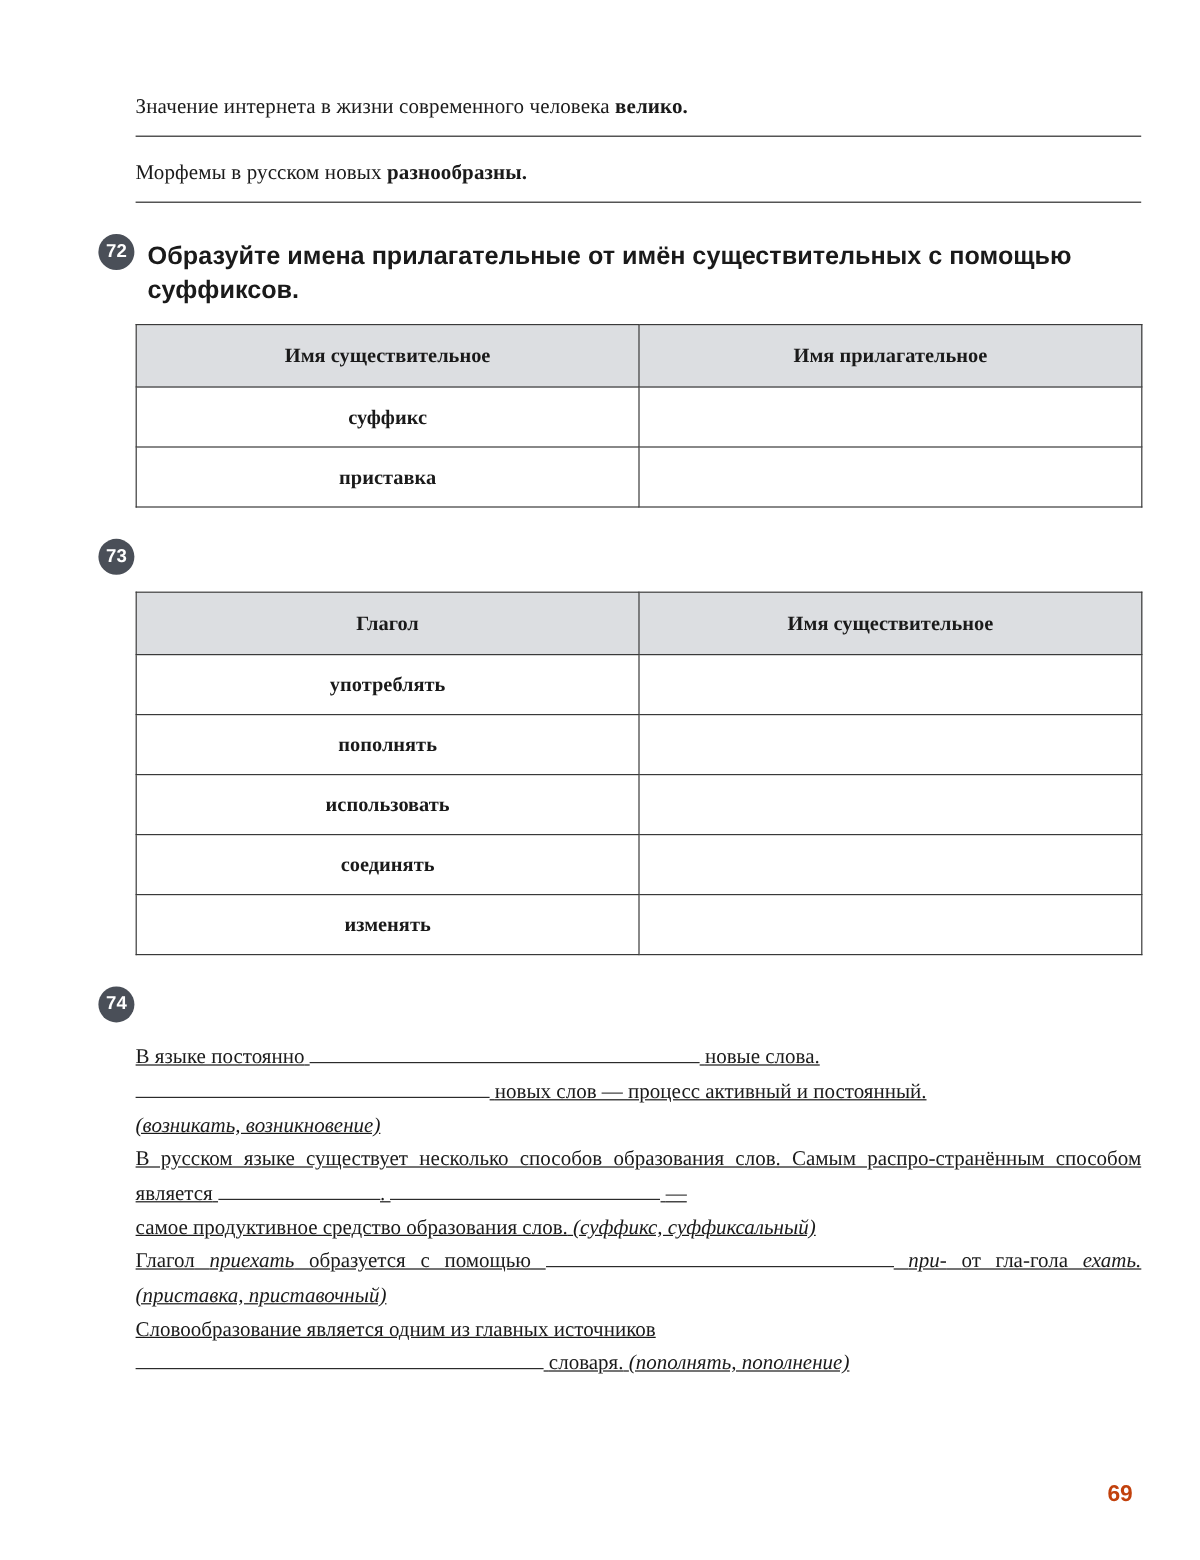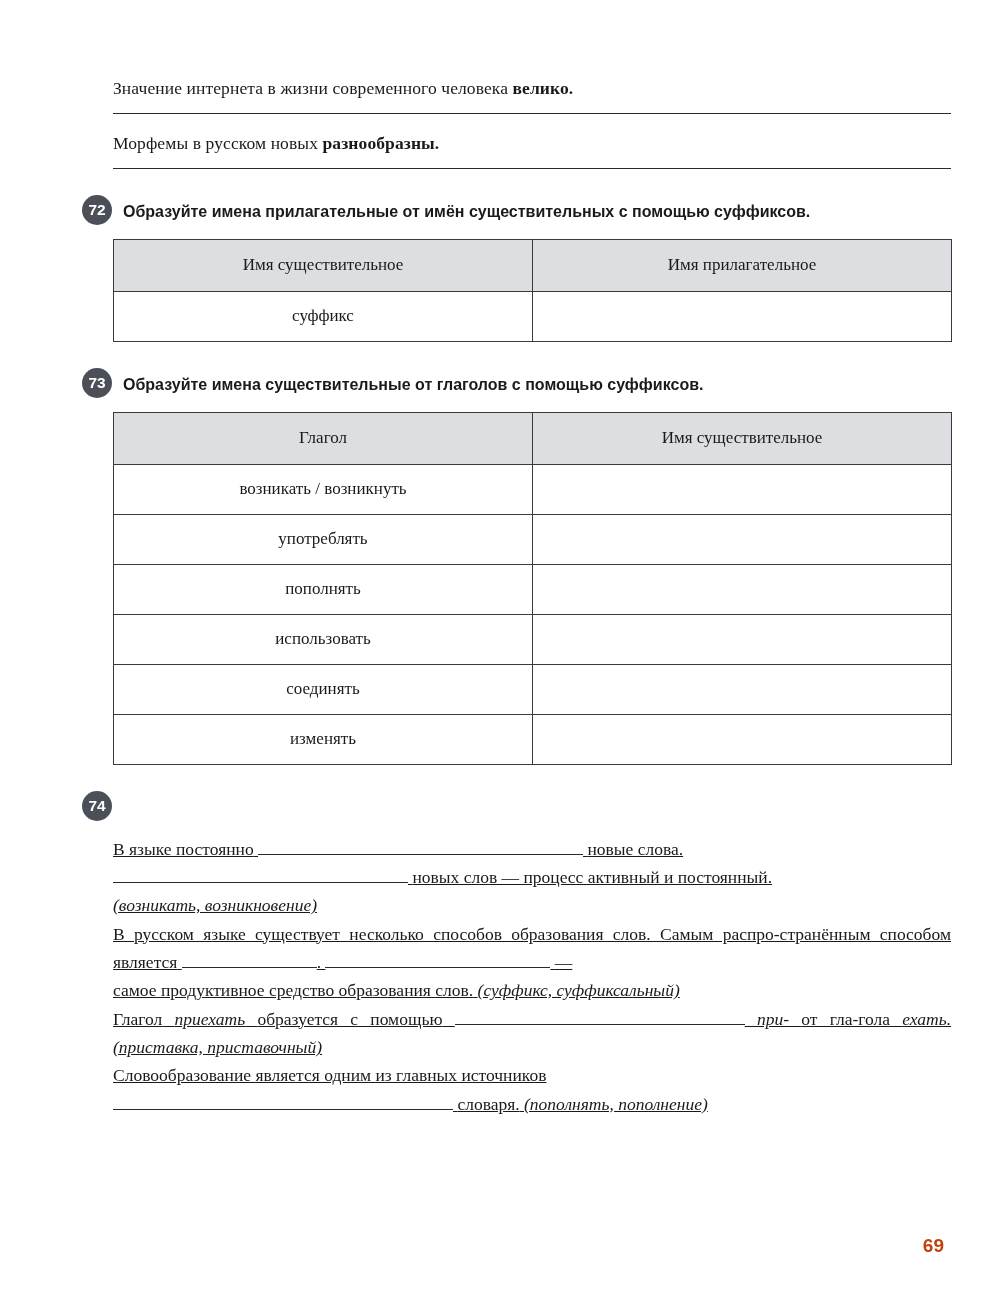--- a/index.html
+++ b/index.html
@@ -46,61 +46,61 @@
     margin: 12px 0 16px 0;
     width: 100%;
   }
   .rule.tight {
     margin: 11px 0 14px 0;
   }
 
   
   .ex-head {
     display: flex;
-    align-items: center;
+    align-items: flex-start;
     margin: 28px 0 14px -31px;
   }
   .ex-num {
     width: 30px;
     height: 30px;
     border-radius: 50%;
     background: #4a4f58;
     color: #ffffff;
     font-family: "Liberation Sans", sans-serif;
     font-size: 15.5px;
     font-weight: bold;
     display: flex;
     align-items: center;
     justify-content: center;
     flex: 0 0 auto;
     margin-top: -2px;
   }
   .ex-title {
     font-family: "Liberation Sans", sans-serif;
     font-weight: bold;
-    font-size: 16px;
+    font-size: 21px;
     line-height: 1.35;
     margin-left: 11px;
     padding-top: 3px;
   }
 
   
   table.gram {
     border-collapse: collapse;
     width: 838px;
     margin: 0 0 0 0;
     table-layout: fixed;
   }
   table.gram th, table.gram td {
     border: 1.4px solid #3a3a3a;
     height: 45px;
     text-align: center;
     vertical-align: middle;
     font-size: 17px;
-    font-weight: normal;
+    font-weight: bold;
     padding: 2px 6px;
   }
   table.gram th {
     background: #dcdee1;
     font-size: 17px;
     height: 47px;
   }
   table.gram col.c1 { width: 419px; }
   table.gram col.c2 { width: 419px; }
 
@@ -162,43 +162,42 @@
         </colgroup>
       <tbody>
           <tr>
         <th>Имя существительное</th>
         <th>Имя прилагательное</th>
       </tr>
       <tr>
         <td>суффикс</td>
         <td></td>
       </tr>
+      <tr>
+        <td>приставка</td>
+        <td></td>
+      </tr>
     </tbody>
       </table>
 
     <div class="ex-head">
       <div class="ex-num">73</div>
-      <div class="ex-title">Образуйте имена существительные от глаголов с помощью суффиксов.</div>
     </div>
 
     <table class="gram">
       <colgroup>
           <col class="c1">
           <col class="c2">
         </colgroup>
       <tbody>
           <tr>
         <th>Глагол</th>
         <th>Имя существительное</th>
       </tr>
       <tr>
-        <td>возникать / возникнуть</td>
-        <td></td>
-      </tr>
-      <tr>
         <td>употреблять</td>
         <td></td>
       </tr>
       <tr>
         <td>пополнять</td>
         <td></td>
       </tr>
       <tr>
         <td>использовать</td>
         <td></td>

